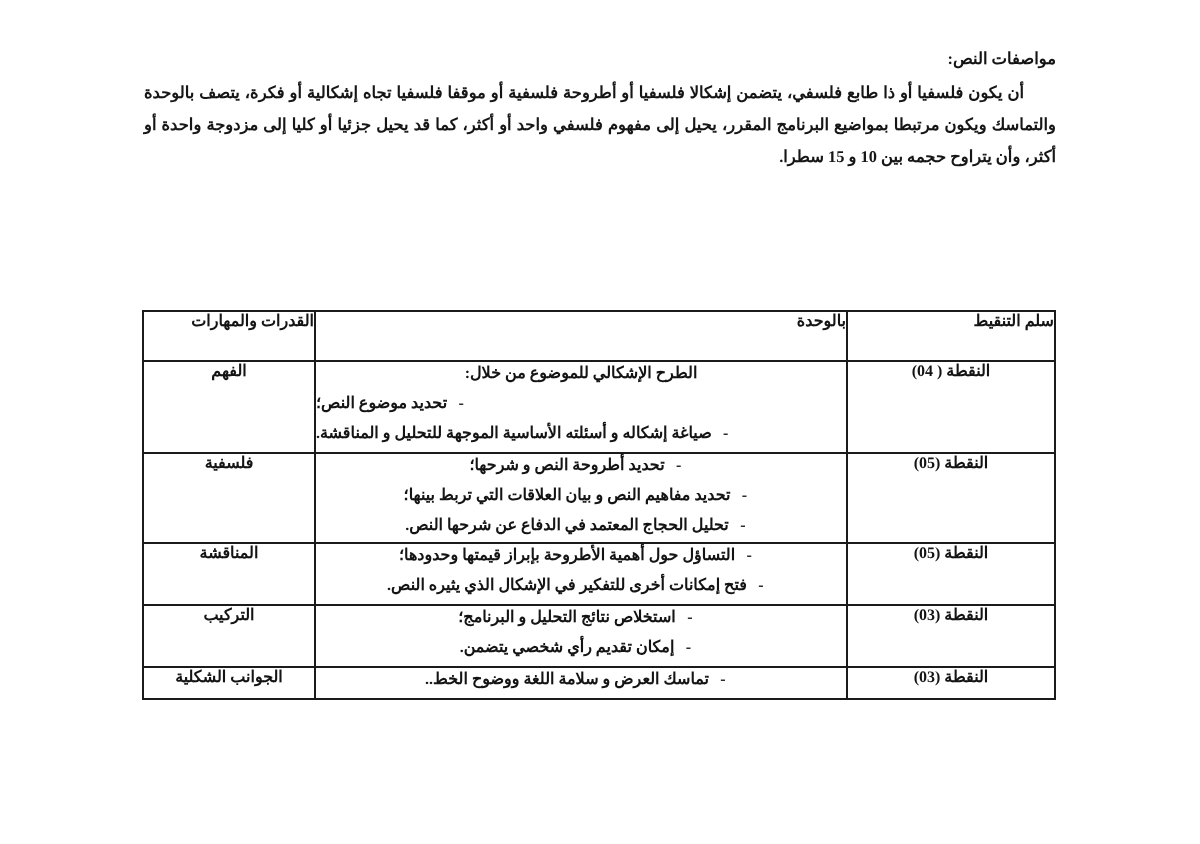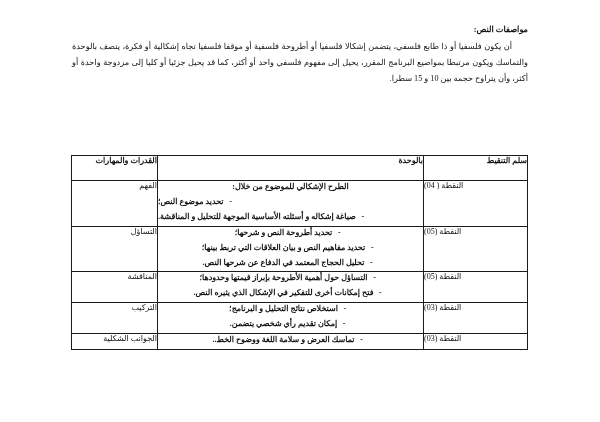--- a/index.html
+++ b/index.html
@@ -32,21 +32,21 @@
     font-size: 8.2px;
     font-weight: bold;
     letter-spacing: 0px;
     margin: 0 0 5px 0;
     text-align: right;
     color: #141414;
   }
   .spec-body {
     font-size: 8.2px;
     line-height: 1.95;
-    font-weight: normal;
+    font-weight: bold;
     text-align: justify;
     text-justify: inter-word;
     margin: 0;
     color: #161616;
   }
   .spec-body .indent {
     display: inline-block;
     width: 16px;
   }
 
@@ -77,29 +77,30 @@
   .th-cell {
     height: 24px;
     text-align: right;
     vertical-align: middle;
     font-size: 8px;
     font-weight: bold;
     color: #141414;
   }
 
   .skill-cell {
-    font-size: 8px;
-    font-weight: normal;
+    text-align: center;
+    font-size: 8px;
+    font-weight: bold;
     padding: 6px 4px 4px 4px;
     color: #141414;
   }
   .score-cell {
-    text-align: left;
-    font-size: 8px;
-    font-weight: normal;
+    text-align: center;
+    font-size: 8px;
+    font-weight: bold;
     padding: 6px 4px 4px 4px;
     color: #141414;
     white-space: nowrap;
   }
   .ind-cell {
     padding: 5px 8px 6px 8px;
     font-size: 8px;
     font-weight: bold;
     color: #141414;
   }
@@ -192,21 +193,21 @@
                 <li>
                   <span class="dash">-</span>
                   <span class="txt">تحديد مفاهيم النص و بيان العلاقات التي تربط بينها؛</span>
                 </li>
                 <li>
                   <span class="dash">-</span>
                   <span class="txt">تحليل الحجاج المعتمد في الدفاع عن شرحها النص.</span>
                 </li>
               </ul>
             </td>
-            <td class="skill-cell">التساؤل</td>
+            <td class="skill-cell">فلسفية</td>
           </tr>
           <tr>
             <td class="score-cell">النقطة (05)</td>
             <td class="ind-cell centered">
               <ul class="ind-list">
                 <li>
                   <span class="dash">-</span>
                   <span class="txt">التساؤل حول أهمية الأطروحة بإبراز قيمتها وحدودها؛</span>
                 </li>
                 <li>

